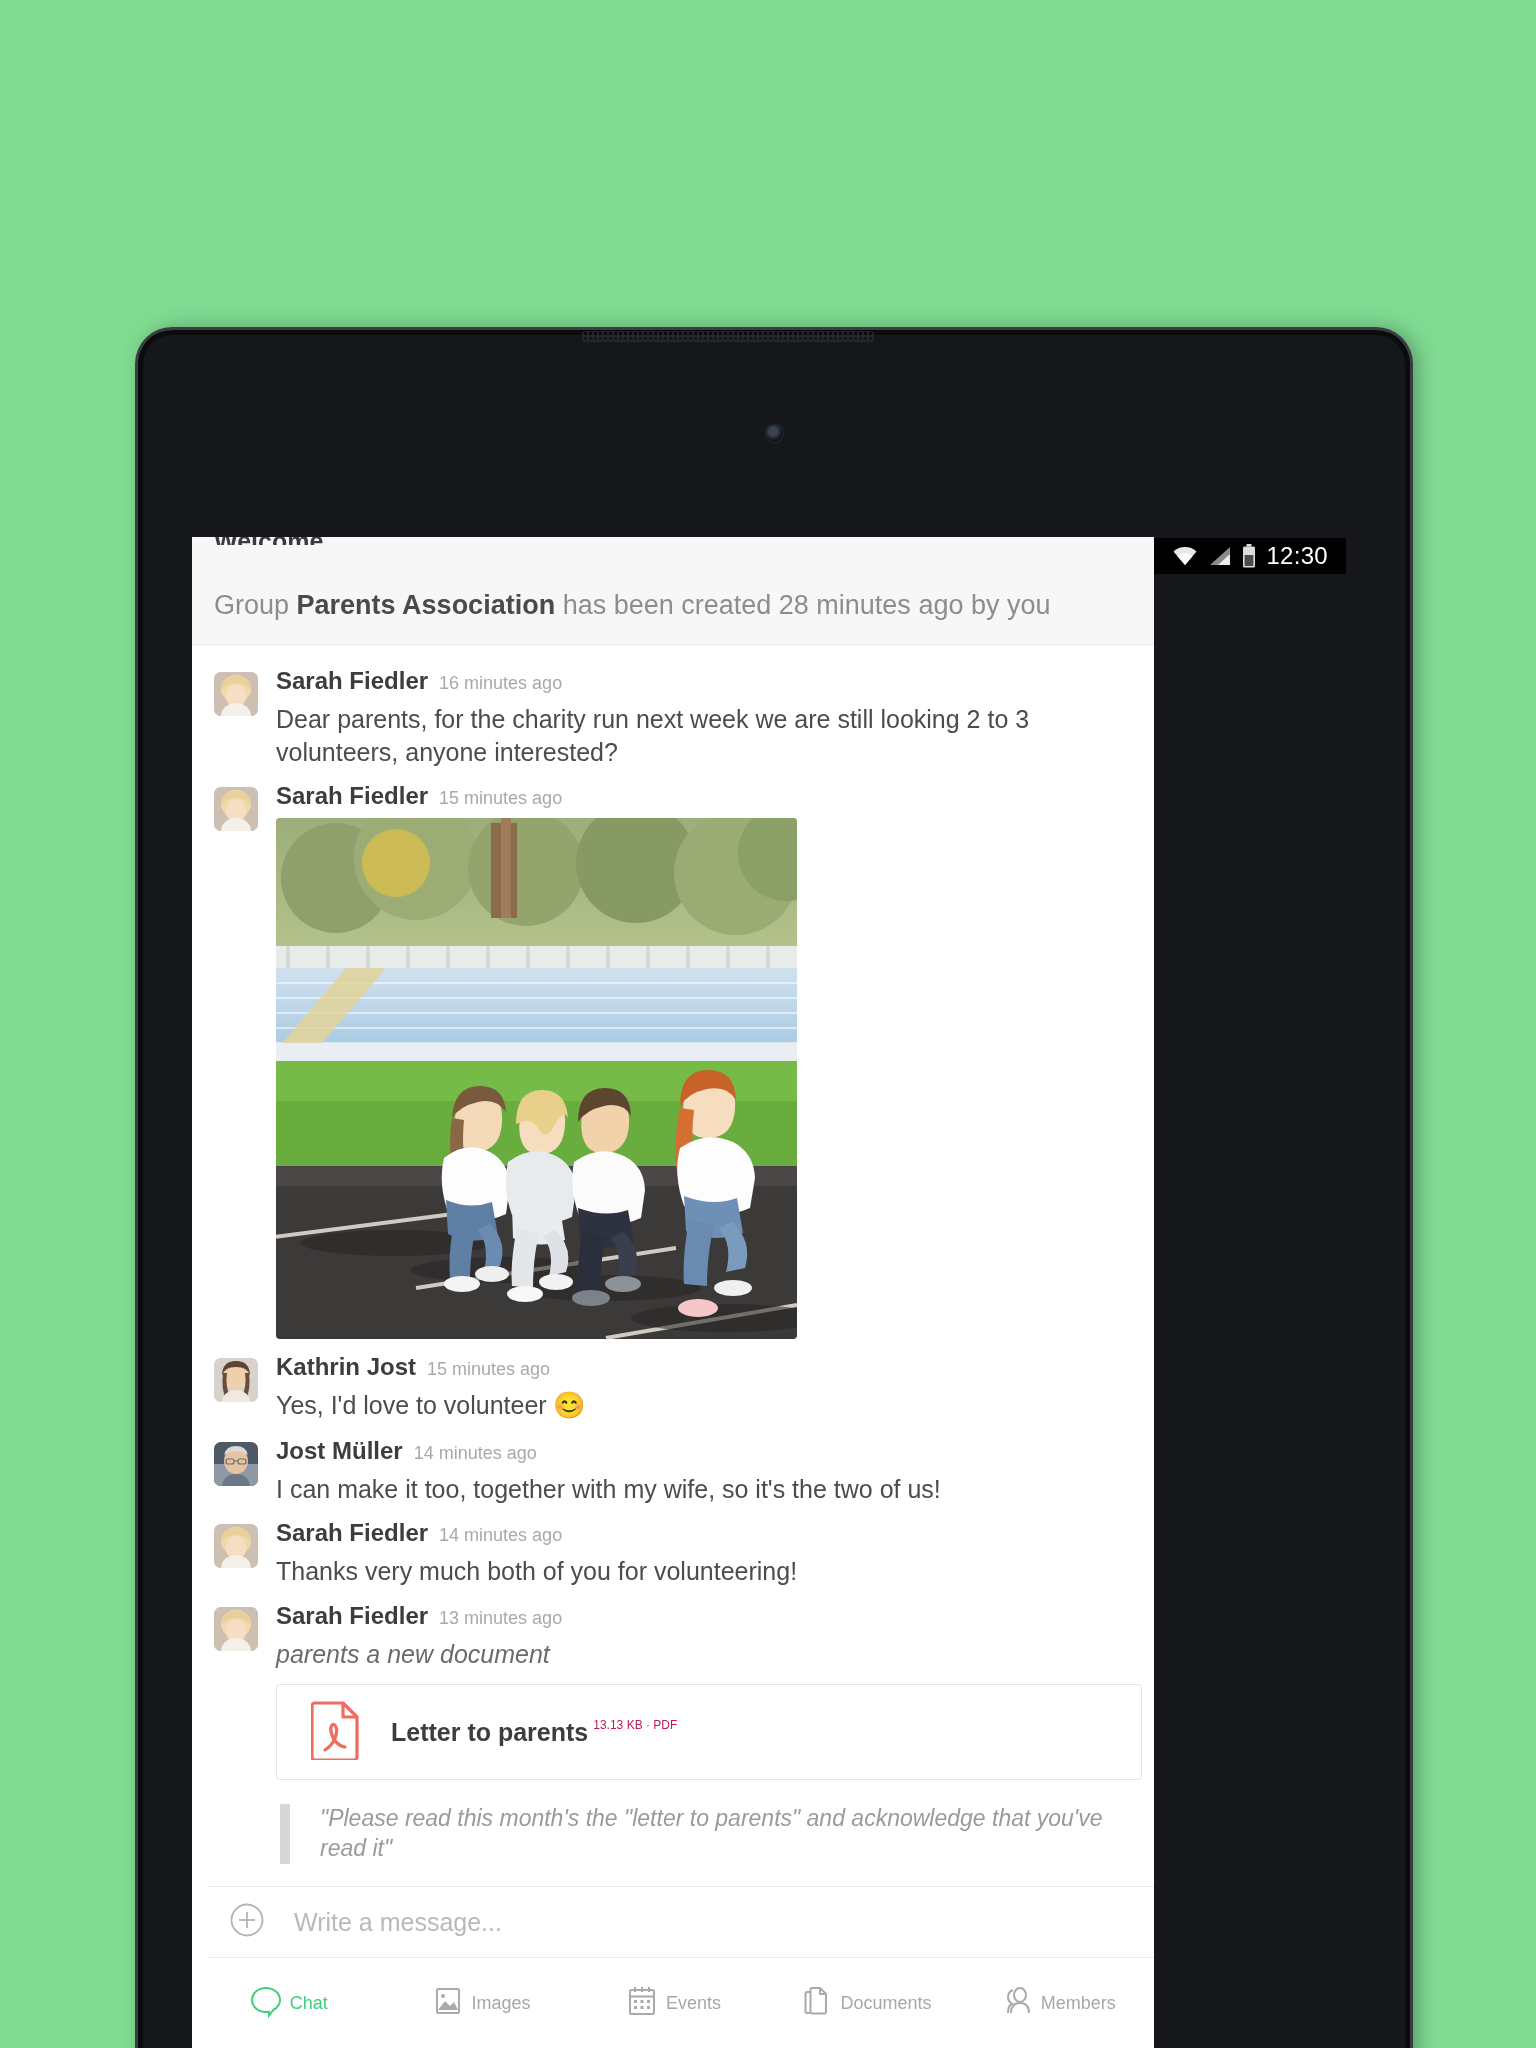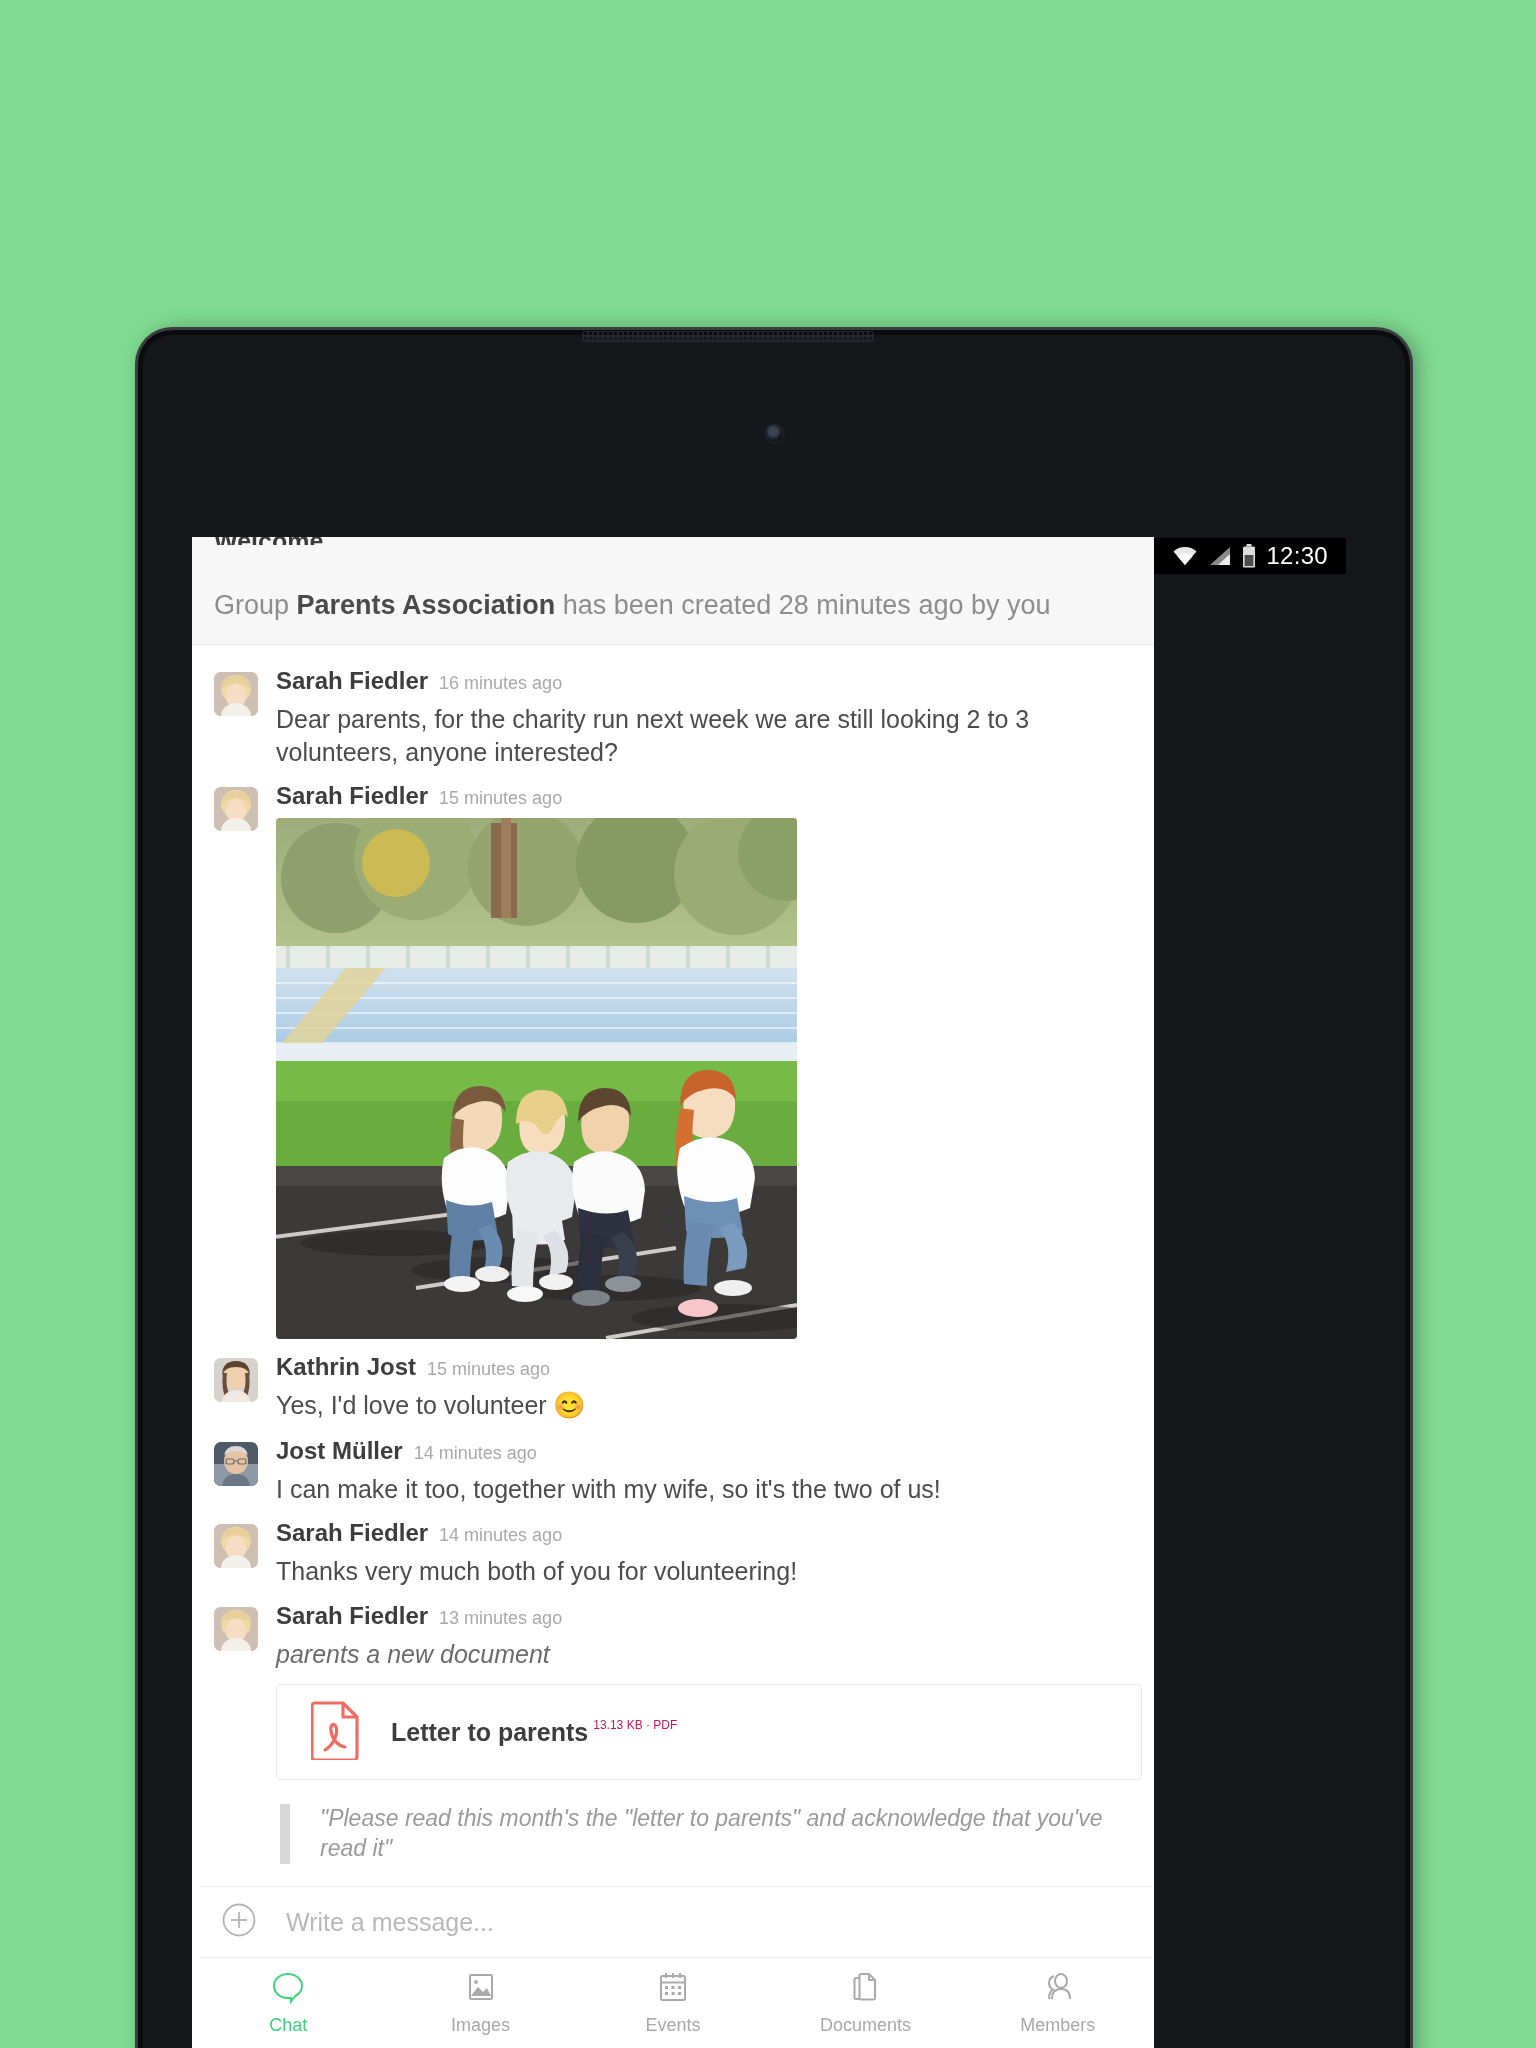--- a/index.html
+++ b/index.html
@@ -141,21 +141,21 @@
     display: flex; gap: 30px; align-items: stretch;
   }
   .quote-bar { width: 10px; background: #d7d7d7; border-radius: 1px; flex: 0 0 10px; }
   .quote-text {
     font-size: 23px; font-style: italic; color: #9a9a9a;
     align-self: center; line-height: 1.3;
   }
 
   
   .composer {
-    position: absolute; left: 8px; bottom: 90px;
+    position: absolute; left: 16px; bottom: 90px;
     width: 100%; height: 72px;
     border-top: 1px solid #ececec;
     border-bottom: 1px solid #ececec;
     display: flex; align-items: center;
     padding: 0 22px;
     background: #fff;
   }
   .plus-btn { flex: 0 0 34px; margin-right: 30px; }
   .composer-input {
     border: none; outline: none; background: transparent;
@@ -166,21 +166,21 @@
 
   
   .bottomnav {
     position: absolute; left: 0; bottom: 0;
     width: 100%; height: 90px;
     background: #fff;
     display: flex;
   }
   .nav-item {
     flex: 1;
-    display: flex; flex-direction: column;
+    display: flex; flex-direction: row;
     align-items: center; justify-content: center; gap: 7px;
   }
   .nav-label { font-size: 18px; color: #a8a8a8; }
   .nav-item.active .nav-label { color: #3ed07a; }
 </style>
 </head>
 <body>
 
 <div class="tablet">
   <div class="bezel-highlight"></div>

